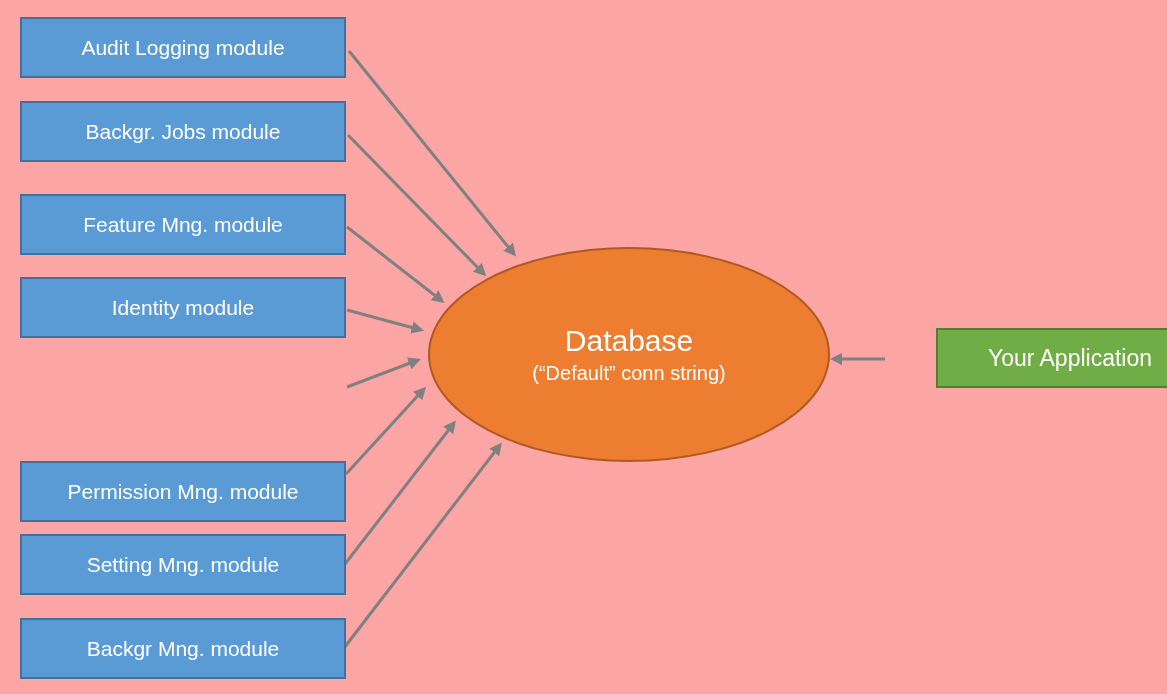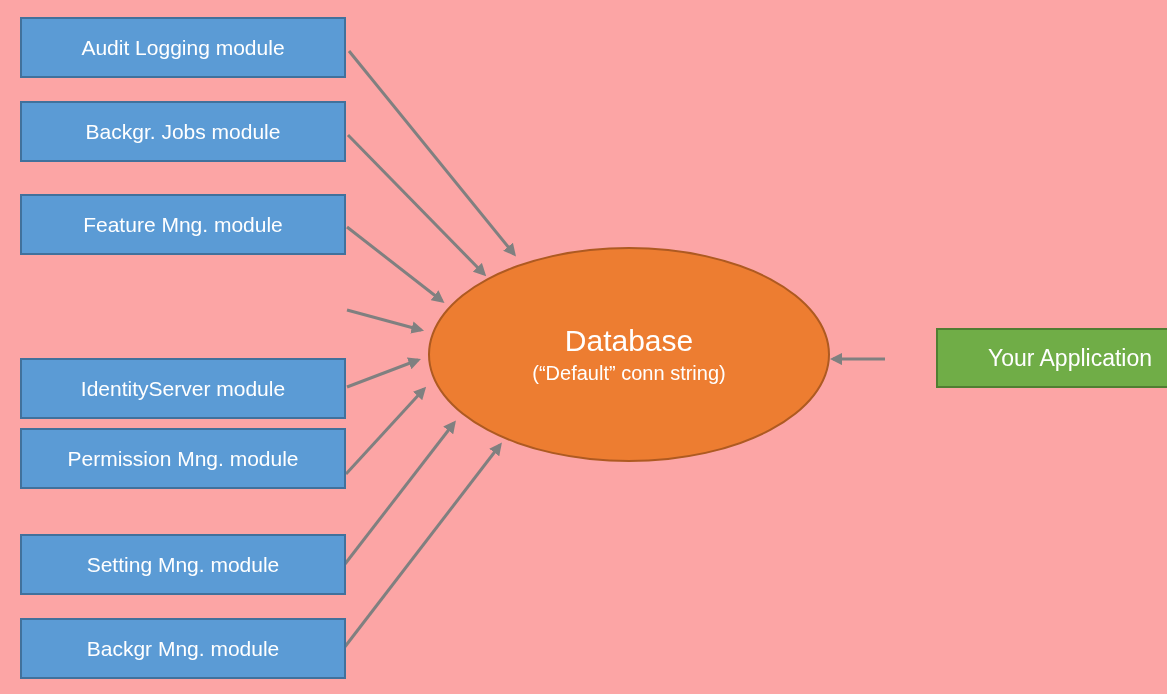--- a/index.html
+++ b/index.html
@@ -101,24 +101,24 @@
 
   <div class="module" style="top:17px">
     <span>Audit Logging module</span>
   </div>
   <div class="module" style="top:194px">
     <span>Feature Mng. module</span>
   </div>
   <div class="module" style="top:101px">
     <span>Backgr. Jobs module</span>
   </div>
-  <div class="module" style="top:358px">
-    <span>IdentityServer module</span>
+  <div class="module" style="top:277px">
+    <span>Identity module</span>
   </div>
-  <div class="module" style="top:428px">
+  <div class="module" style="top:461px">
     <span>Permission Mng. module</span>
   </div>
   <div class="module" style="top:534px">
     <span>Setting Mng. module</span>
   </div>
   <div class="module" style="top:618px">
     <span>Backgr Mng. module</span>
   </div>
 
   <div class="db-ellipse">

